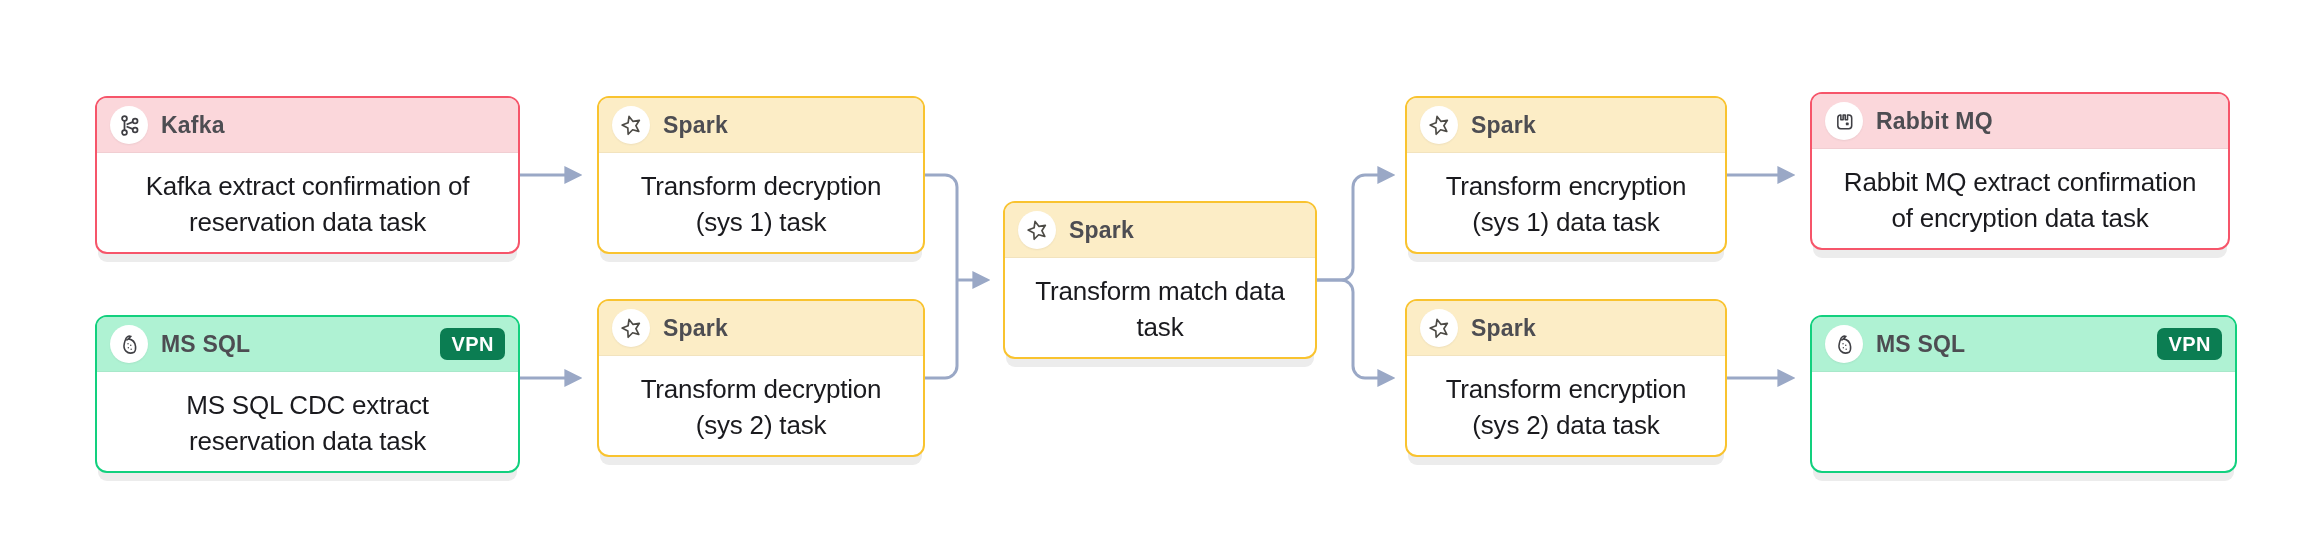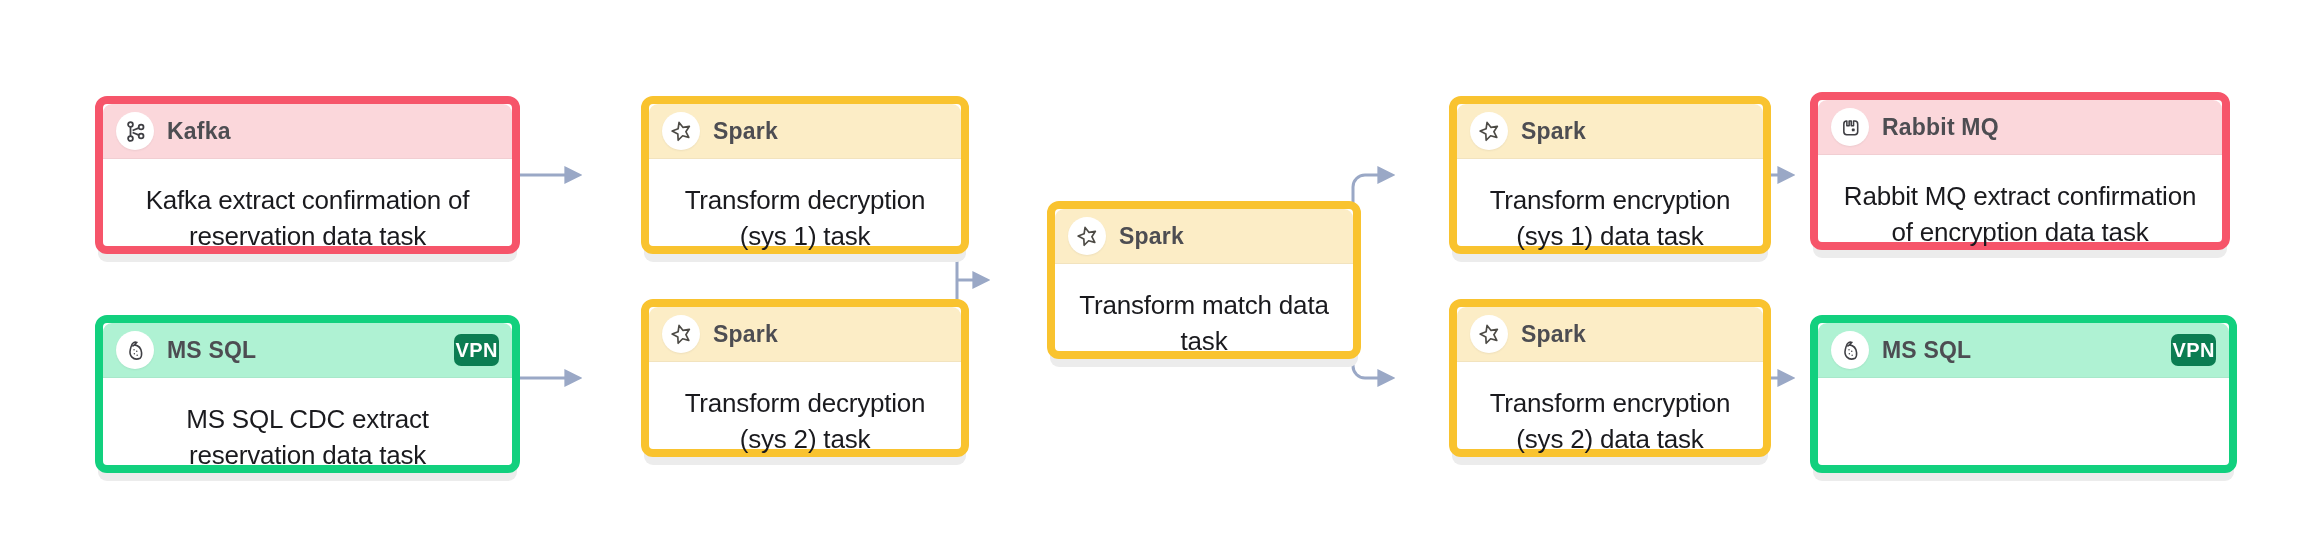--- a/index.html
+++ b/index.html
@@ -3,52 +3,51 @@
 <meta charset="utf-8">
 <style>
   html,body{margin:0;padding:0;background:#ffffff;}
   body{
     width:2320px;height:559px;position:relative;overflow:hidden;
     font-family:"Liberation Sans", sans-serif;
   }
   #edge-layer{position:absolute;left:0;top:0;width:2320px;height:559px;}
   .node{
     position:absolute;box-sizing:border-box;display:flex;flex-direction:column;
-    background:#ffffff;border-radius:12px;border:8px solid #000000;
+    background:#ffffff;border-radius:12px;border:2px solid #000000;
     box-shadow:0 11px 0 -3px #ececec;
-    gap:8px;
   }
   .hdr{
     height:54px;flex:0 0 54px;display:flex;align-items:center;
     padding:0 13px;gap:13px;border-radius:9px 9px 0 0;
     border-bottom:1px solid rgba(0,0,0,0.04);
   }
   .circ{
     width:38px;height:38px;border-radius:50%;background:#ffffff;flex:0 0 38px;
     display:flex;align-items:center;justify-content:center;
     box-shadow:0 1px 2px rgba(0,0,0,0.06);
   }
   .circ svg{width:25px;height:25px;display:block;}
   .lbl{font-size:23px;font-weight:600;color:#4d4d52;letter-spacing:0.2px;}
   .badge{
     margin-left:auto;color:#ffffff;font-size:20px;font-weight:700;
-    padding:6px 1px;border-radius:7px;letter-spacing:0.5px;line-height:1;
+    padding:6px 11px;border-radius:7px;letter-spacing:0.5px;line-height:1;
   }
   .ttl{
     flex:1;display:flex;align-items:center;justify-content:center;text-align:center;
     white-space:pre-line;font-size:26px;font-weight:500;color:#1a1a1e;
     line-height:1.38;letter-spacing:-0.2px;padding:16px 10px;
   }
   
   .theme-red{border-color:#f6556a;}
   .theme-red .hdr{background:#fbd7db;}
   .theme-green{border-color:#12d07e;margin-top:16px;}
   .theme-green .hdr{background:#aff2d3;}
   .theme-green .badge{background:#0b7d52;}
-  .theme-yellow{border-color:#f9c32f;margin-left:44px;}
+  .theme-yellow{border-color:#f9c32f;}
   .theme-yellow .hdr{background:#fcedc6;}
 </style>
 </head>
 <body>
 
 <svg id="edge-layer" viewBox="0 0 2320 559">
   <defs>
     <marker id="ah" viewBox="0 0 10 10" refX="7" refY="5" markerWidth="6" markerHeight="6" orient="auto">
       <path d="M0,0 L10,5 L0,10 Z" fill="#9aa8c6"></path>
     </marker>

